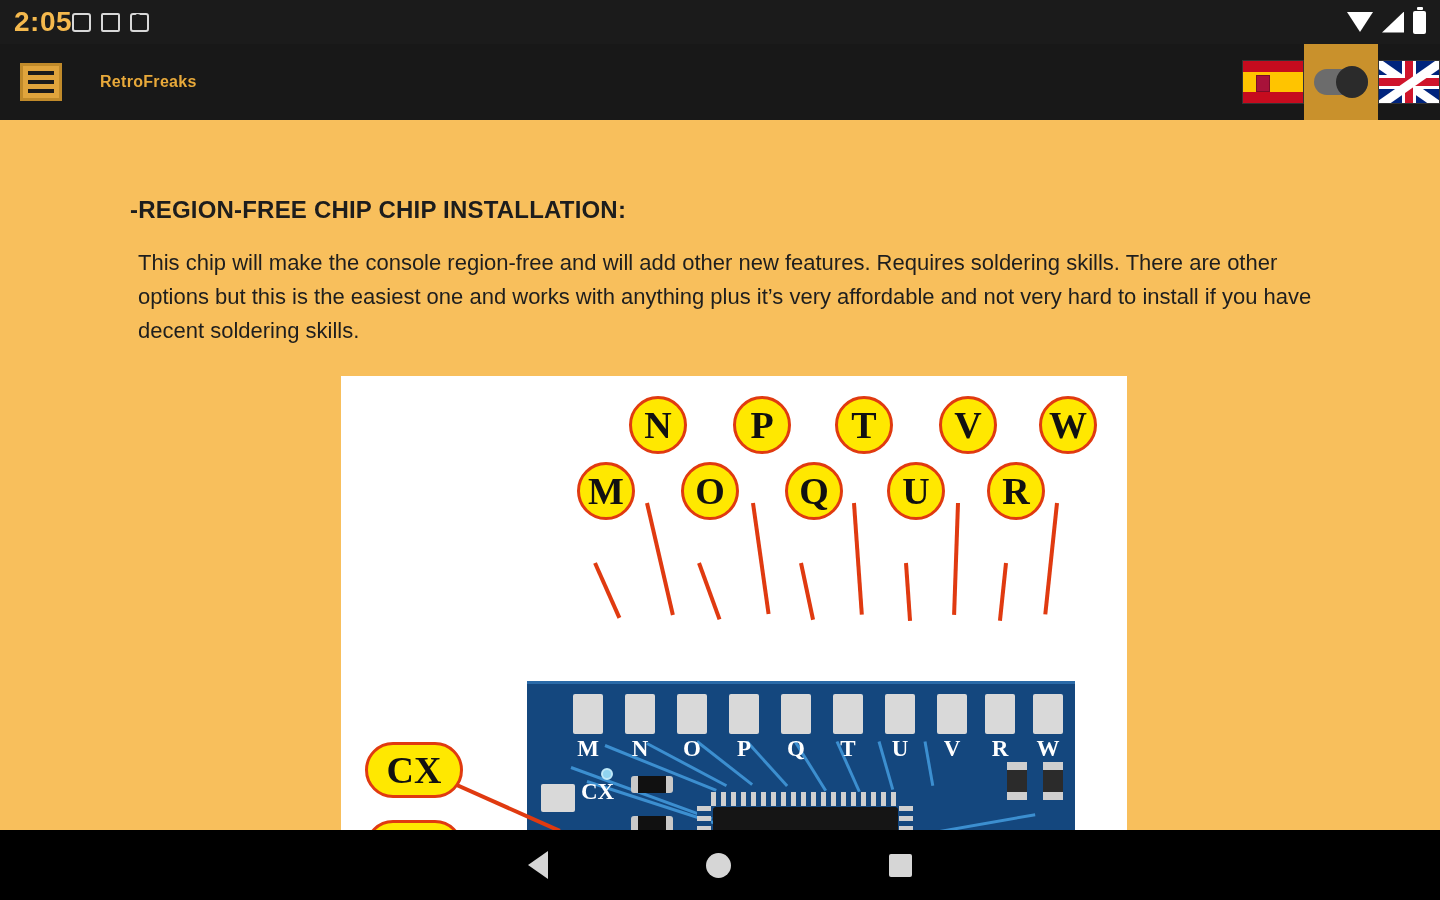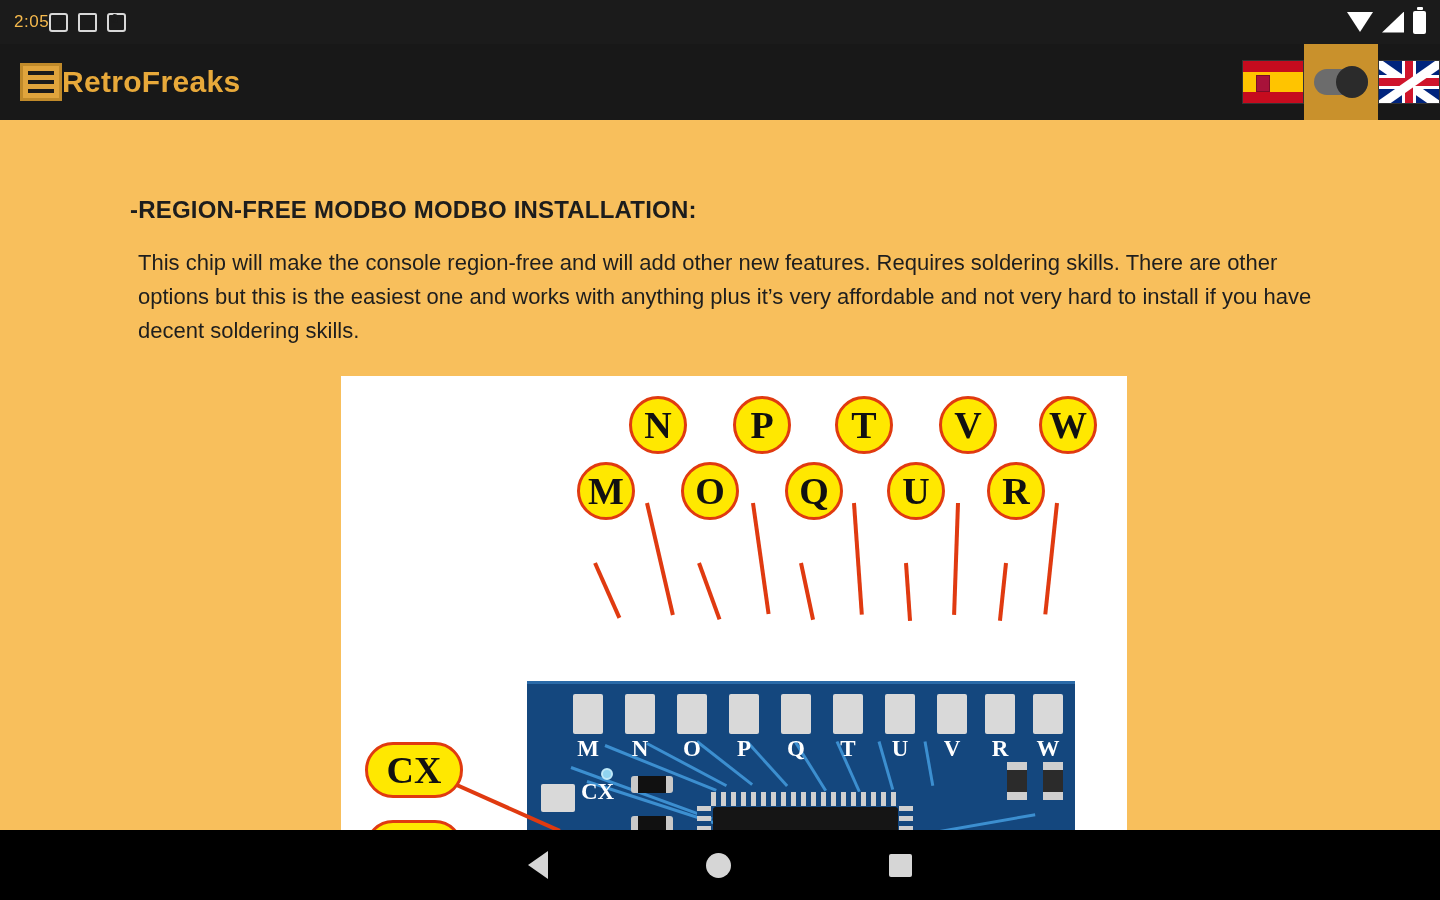--- a/index.html
+++ b/index.html
@@ -19,22 +19,22 @@
   
   #statusbar {
     position: absolute; left: 0; top: 0;
     width: 1440px; height: 44px;
     background: #1b1b1b;
     display: flex; align-items: center;
     padding: 0 14px;
   }
   #statusbar .clock {
     color: #f5b94d;
-    font-size: 17px;
-    font-weight: normal;
+    font-size: 28px;
+    font-weight: bold;
     letter-spacing: 0.5px;
   }
   .sb-icons-left { display: flex; align-items: center; gap: 10px; }
   .sb-ico {
     width: 19px; height: 19px;
     border: 2px solid #d8d8d8;
     border-radius: 3px;
     position: relative;
   }
   .sb-ico.ic-a::after {
@@ -95,22 +95,23 @@
     background: #e0a43c;
     border: 3px solid #c08a2a;
     display: flex; flex-direction: column;
     justify-content: center; gap: 5px;
     padding: 0 5px;
     cursor: pointer;
   }
   #hamburger i { display: block; height: 4px; background: #1b1b1b; }
   #app-title {
     color: #e8a93a;
-    font-size: 30px;
+    font-size: 16px;
     font-weight: bold;
+    margin-left: 38px;
     letter-spacing: 0.3px;
   }
   .bar-right {
     margin-left: auto;
     display: flex; align-items: center;
     height: 76px;
   }
   .flag {
     width: 62px; height: 44px;
     border: 1px solid #333;
@@ -384,21 +385,21 @@
         <span class="cross-v"></span>
         <span class="cross-h"></span>
         <span class="cross-v2"></span>
         <span class="cross-h2"></span>
       </div>
     </div>
   </div>
 
   <div id="content">
 
-    <div id="heading">-REGION-FREE MODBO MODBO INSTALLATION:</div>
+    <div id="heading">-REGION-FREE CHIP CHIP INSTALLATION:</div>
     <div id="paragraph">This chip will make the console region-free and will add other new features. Requires soldering skills. There are other options but this is the easiest one and works with anything plus it’s very affordable and not very hard to install if you have decent soldering skills.</div>
 
     <div id="figure">
 
       <div id="pcb">
 
         <div class="trace" style="left:44px; top:82px; width:150px; transform:rotate(20deg);"></div>
         <div class="trace" style="left:60px; top:96px; width:140px; transform:rotate(18deg);"></div>
         <div class="trace" style="left:78px; top:60px; width:120px; transform:rotate(22deg);"></div>
         <div class="trace" style="left:120px; top:58px; width:90px; transform:rotate(28deg);"></div>

